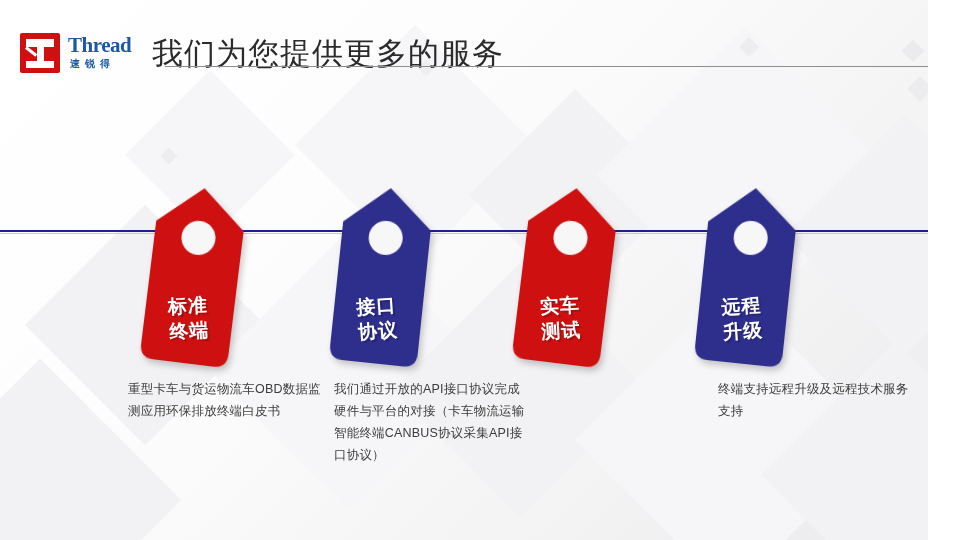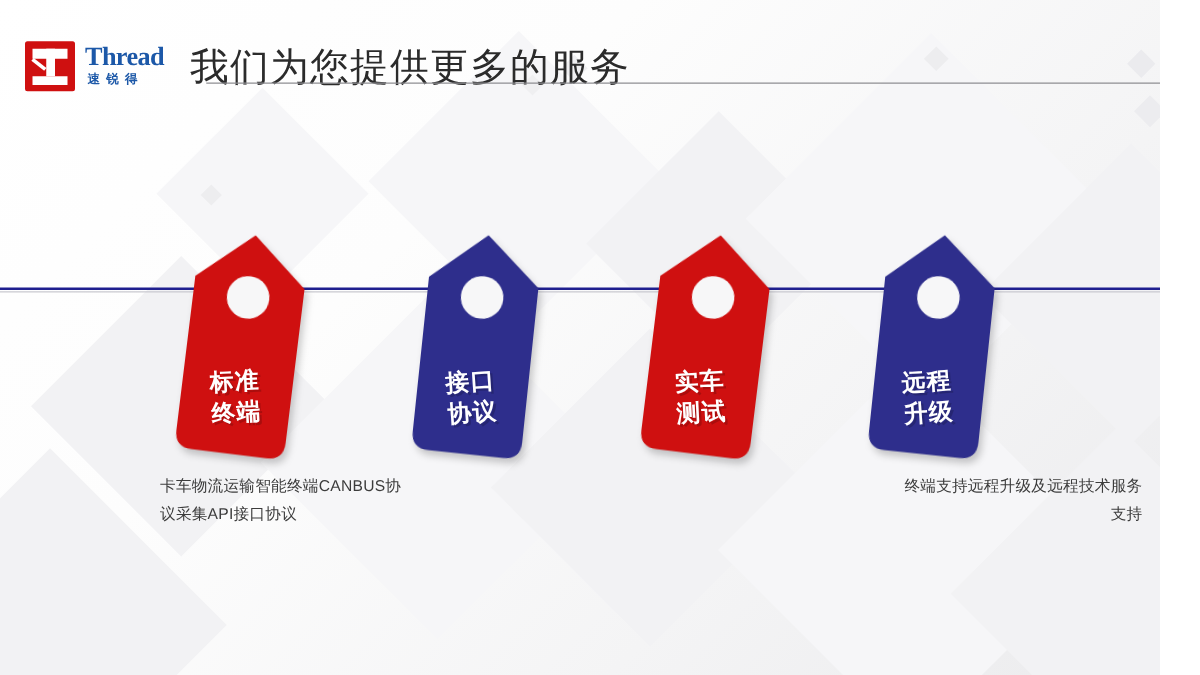--- a/index.html
+++ b/index.html
@@ -140,21 +140,21 @@
     position:absolute;
     width:196px;
     font-size:12.5px;
     line-height:22px;
     color:#3c3c3c;
     letter-spacing:0.2px;
   }
   #desc-0 { left:128px; top:378px; }
   #desc-1 { left:334px; top:378px; }
   #desc-2 { left:526px; top:378px; }
-  #desc-3 { left:718px; top:378px;text-align:right; }
+  #desc-3 { left:718px; top:378px; }
 </style>
 </head>
 <body>
 
 <div id="slide">
 
   <div class="bg-layer">
     <div class="dia softer" style="left:150px;top:95px;width:120px;height:120px;"></div>
     <div class="dia softer" style="left:330px;top:60px;width:170px;height:170px;"></div>
     <div class="dia soft" style="left:500px;top:120px;width:150px;height:150px;"></div>
@@ -240,16 +240,17 @@
         <svg viewBox="0 0 96 180" xmlns="http://www.w3.org/2000/svg">
           <path d="M48 2 L92 40 L92 164 Q92 178 78 178 L18 178 Q4 178 4 164 L4 40 Z" fill="#2e2e8c"></path>
           <circle cx="48" cy="52" r="17" fill="#f7f7f8"></circle>
         </svg>
       </div>
       <div class="tag-label">远程
 升级</div>
     </div>
   </div>
 
-  <div class="desc" id="desc-0">卡车物流运输智能终端CANBUS协议采集API接口协议</div>
+  <div class="desc" id="desc-0">重型卡车与货运物流车OBD数据监测应用环保排放终端白皮书</div>
+  <div class="desc" id="desc-1">我们通过开放的API接口协议完成硬件与平台的对接（卡车物流运输智能终端CANBUS协议采集API接口协议）</div>
   <div class="desc" id="desc-3">终端支持远程升级及远程技术服务支持</div>
 
 </div>
 
 </body></html>

